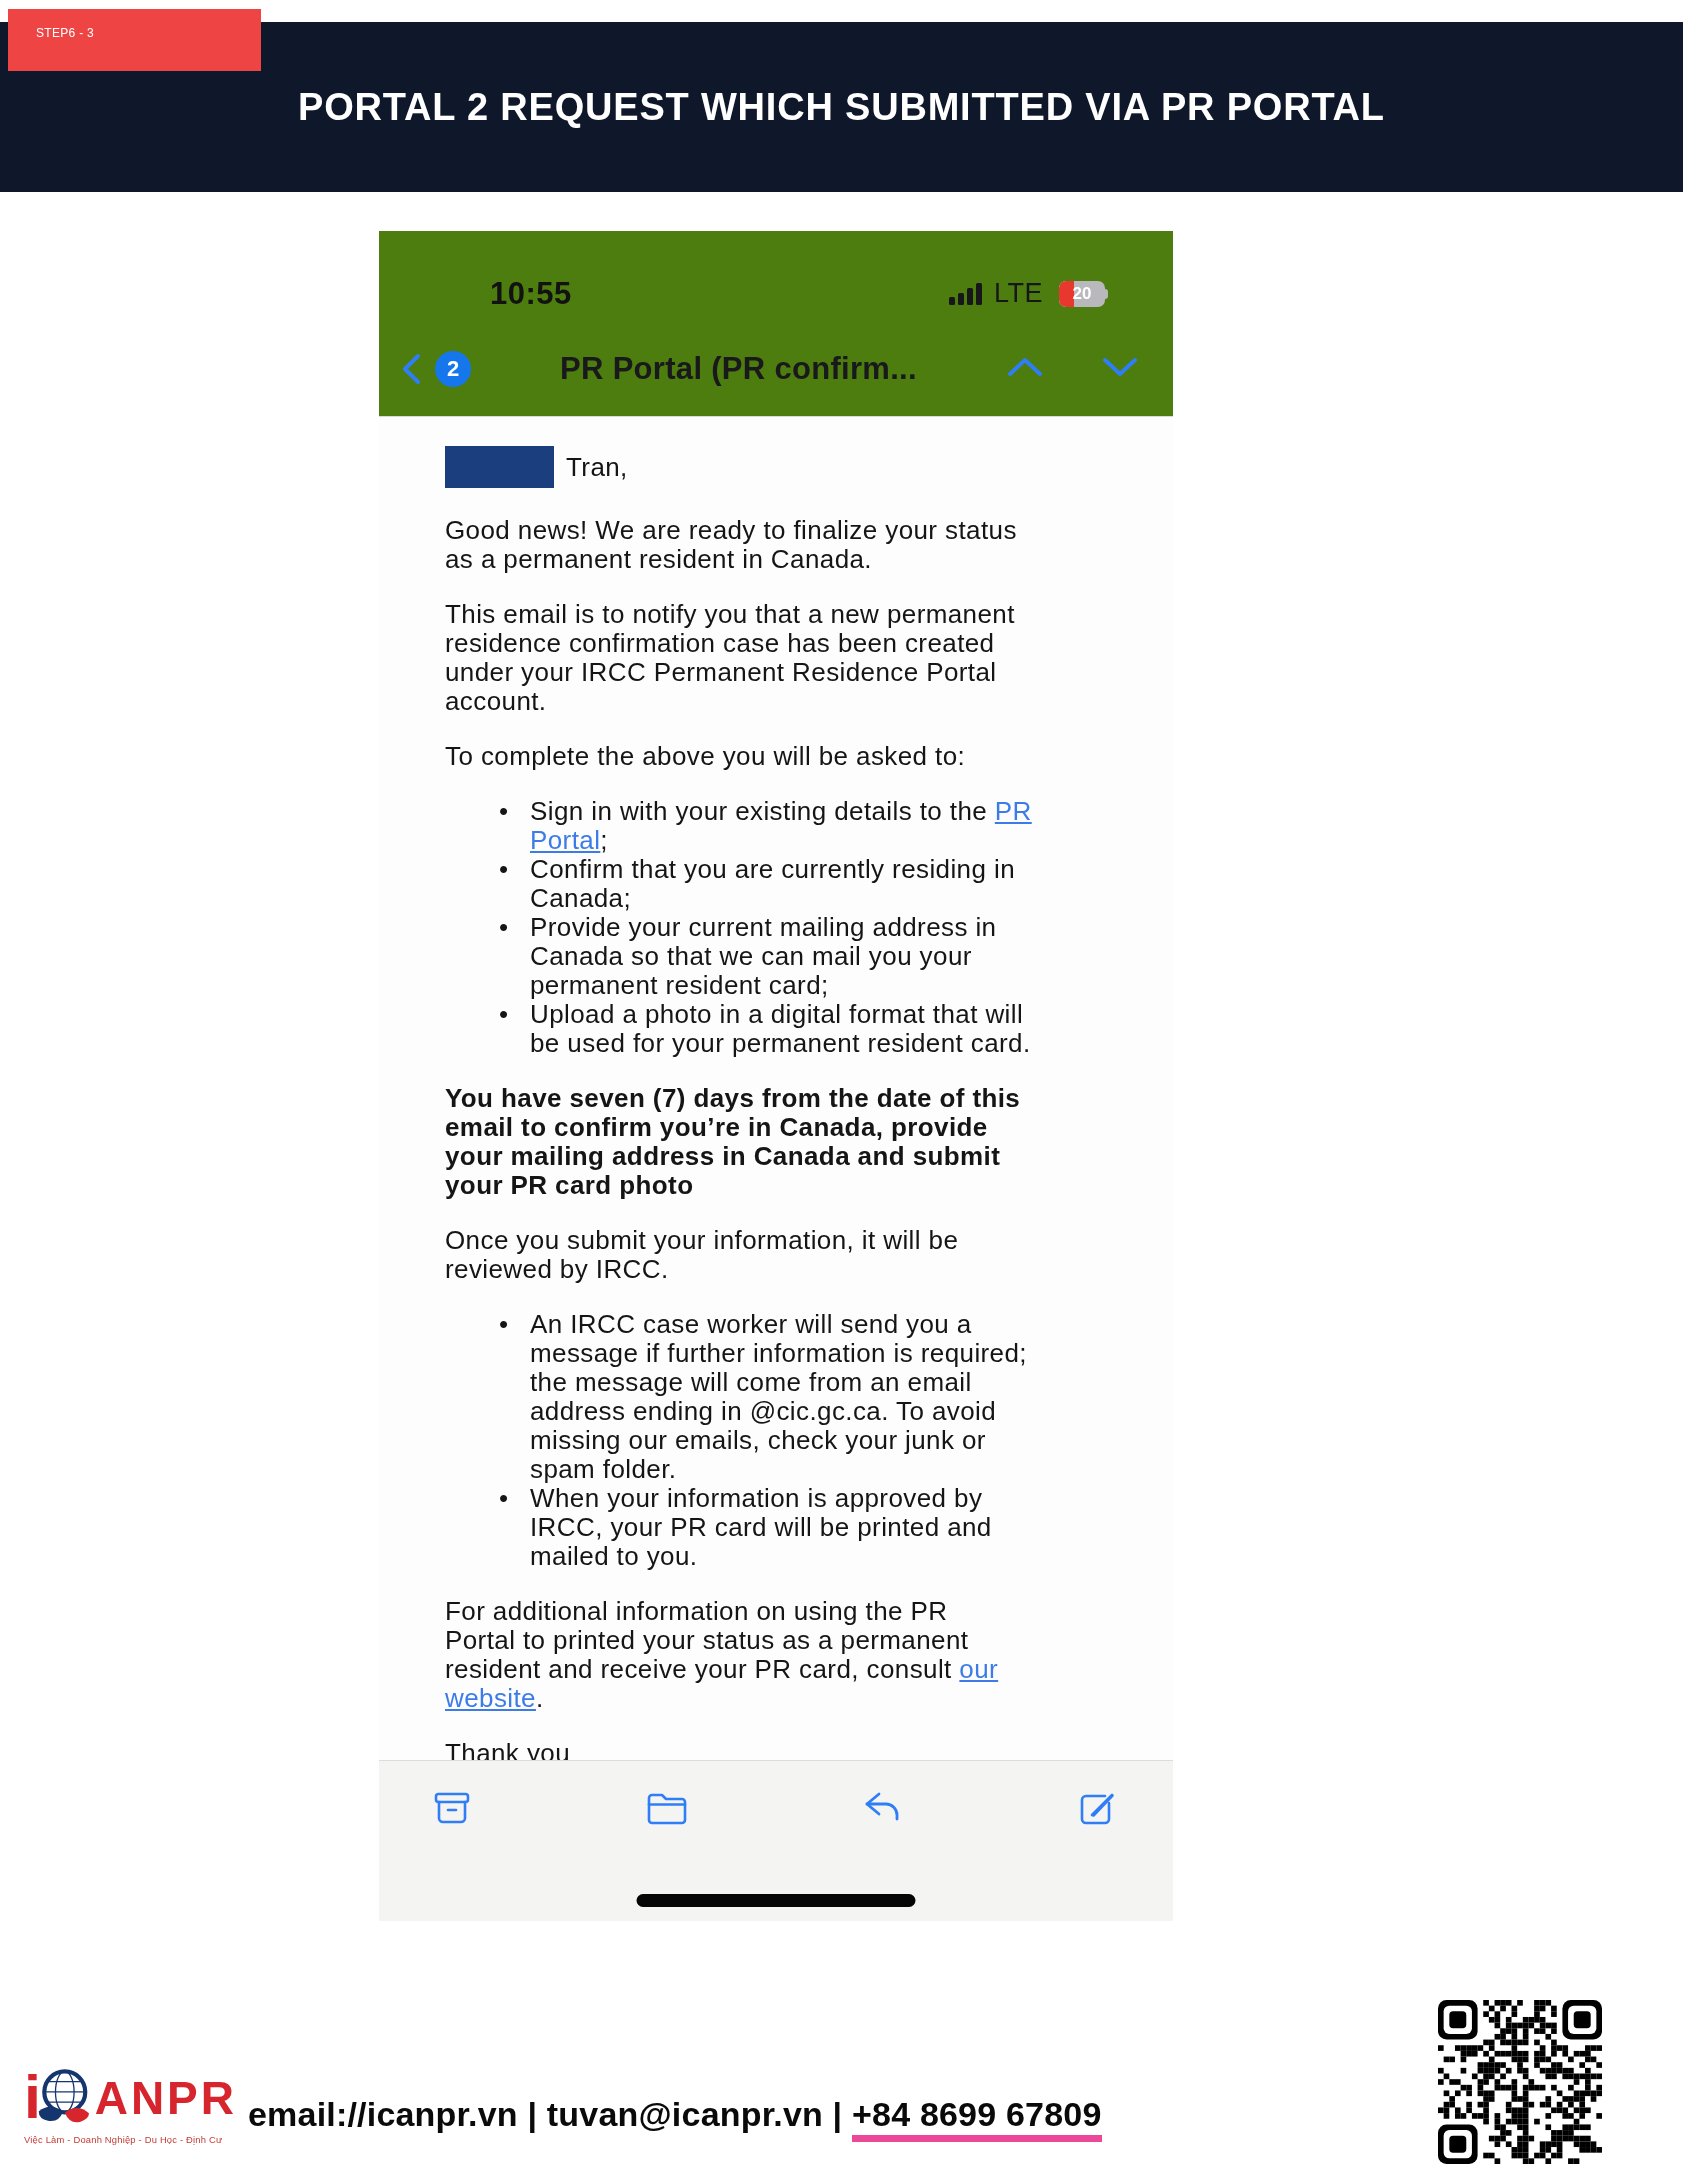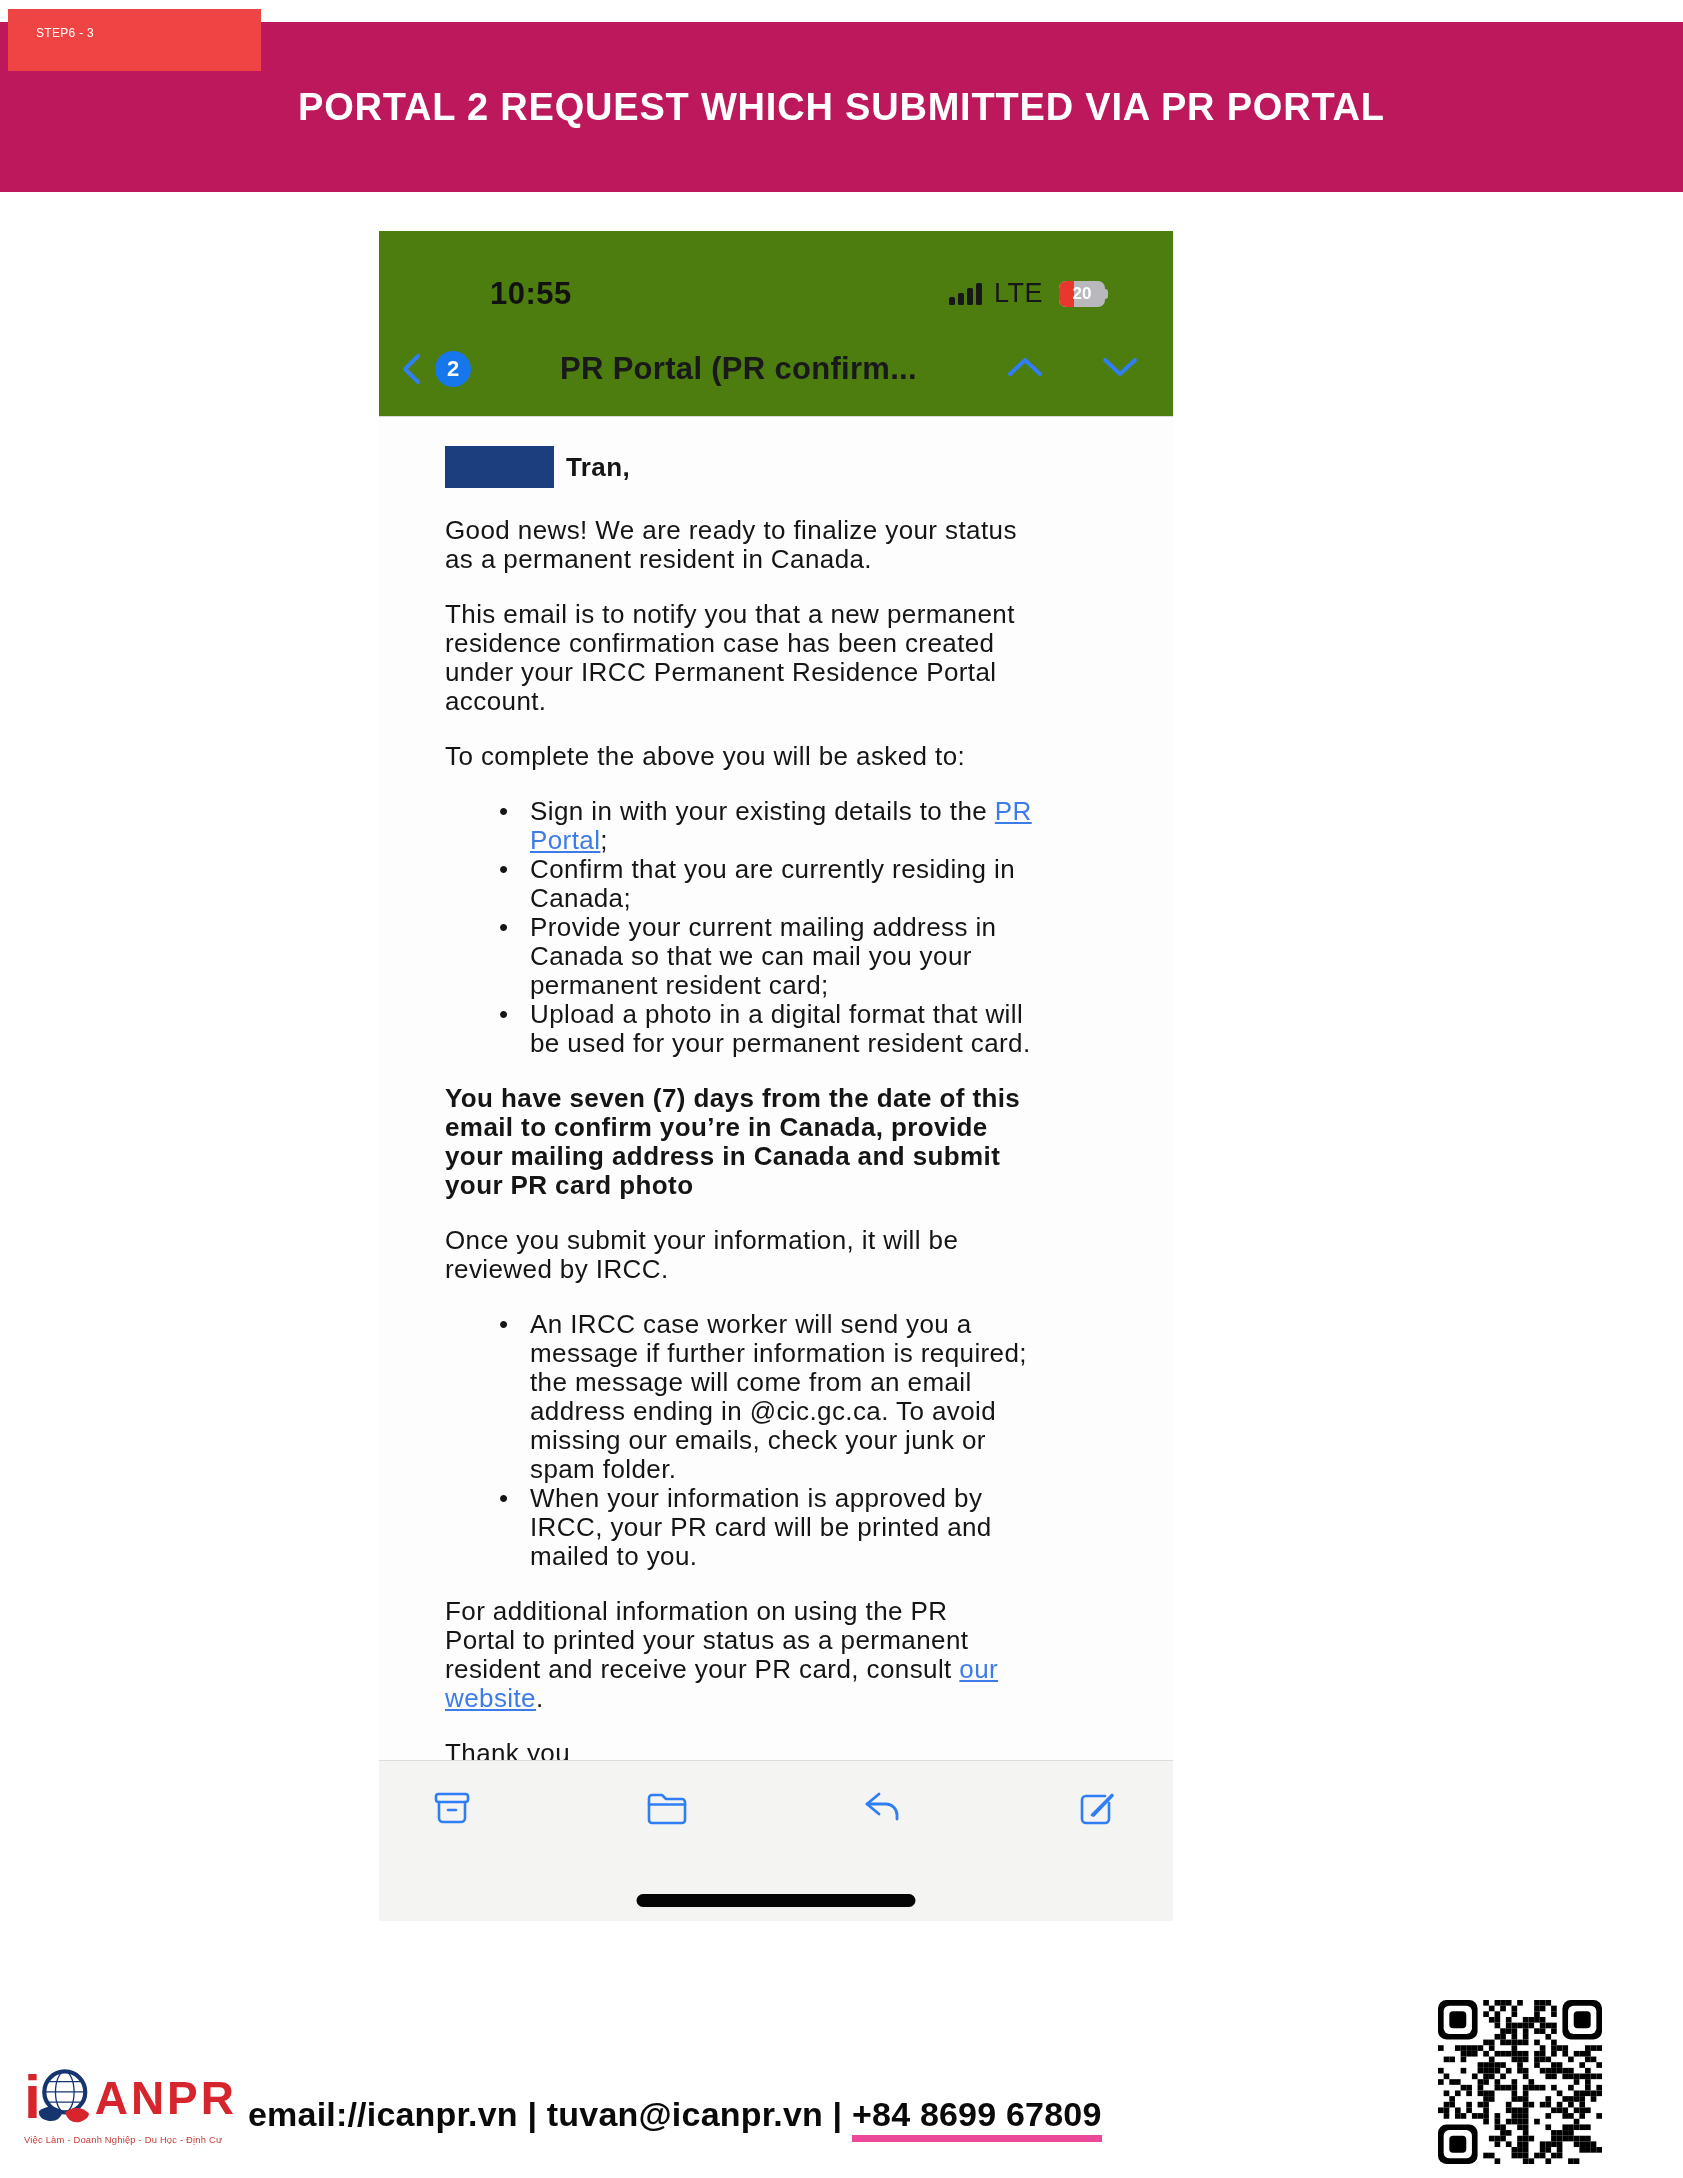--- a/index.html
+++ b/index.html
@@ -10,21 +10,21 @@
   }
 
   
   .step-box {
     position:absolute; left:8px; top:9px; width:253px; height:62px;
     background:#ef4444; color:#fff; font-size:12px; padding:17px 0 0 28px; z-index:5;
     letter-spacing:0.3px;
   }
   .header-band {
     position:absolute; left:0; top:22px; width:1683px; height:170px;
-    background:#be185d; display:flex; align-items:center; justify-content:center; z-index:2;
+    background:#0f172a; display:flex; align-items:center; justify-content:center; z-index:2;
   }
   .header-band h1 {
     color:#ffffff; font-size:38px; font-weight:bold; letter-spacing:0.8px;
   }
 
   
   .phone {
     position:absolute; left:379px; top:231px; width:794px; height:1690px;
     background:#fdfdfd; overflow:hidden;
   }
@@ -62,21 +62,21 @@
 
   
   .email {
     padding:28px 28px 0 66px; font-size:26px; line-height:29px; color:#151515;
     letter-spacing:0.4px;
   }
   .ln { display:block; white-space:nowrap; }
   .eblock { margin-bottom:26px; }
   .name-row { display:flex; align-items:center; margin-bottom:27px; height:44px; }
   .redact { width:109px; height:42px; background:#1b3e7e; margin-right:12px; }
-  .bname { font-weight:bold; }
+  .bname { font-weight:normal; }
   .email ul { list-style:none; margin-left:85px; }
   .email li { position:relative; }
   .email li::before { content:"\2022"; position:absolute; left:-31px; top:0; }
   .bold-para { font-weight:bold; }
   .lnk { color:#3d7ce8; text-decoration:underline; cursor:pointer; }
 
   
   .mail-toolbar {
     position:absolute; left:0; bottom:0; width:794px; height:161px;
     background:#f4f4f2; border-top:1px solid #dcdcdc;

